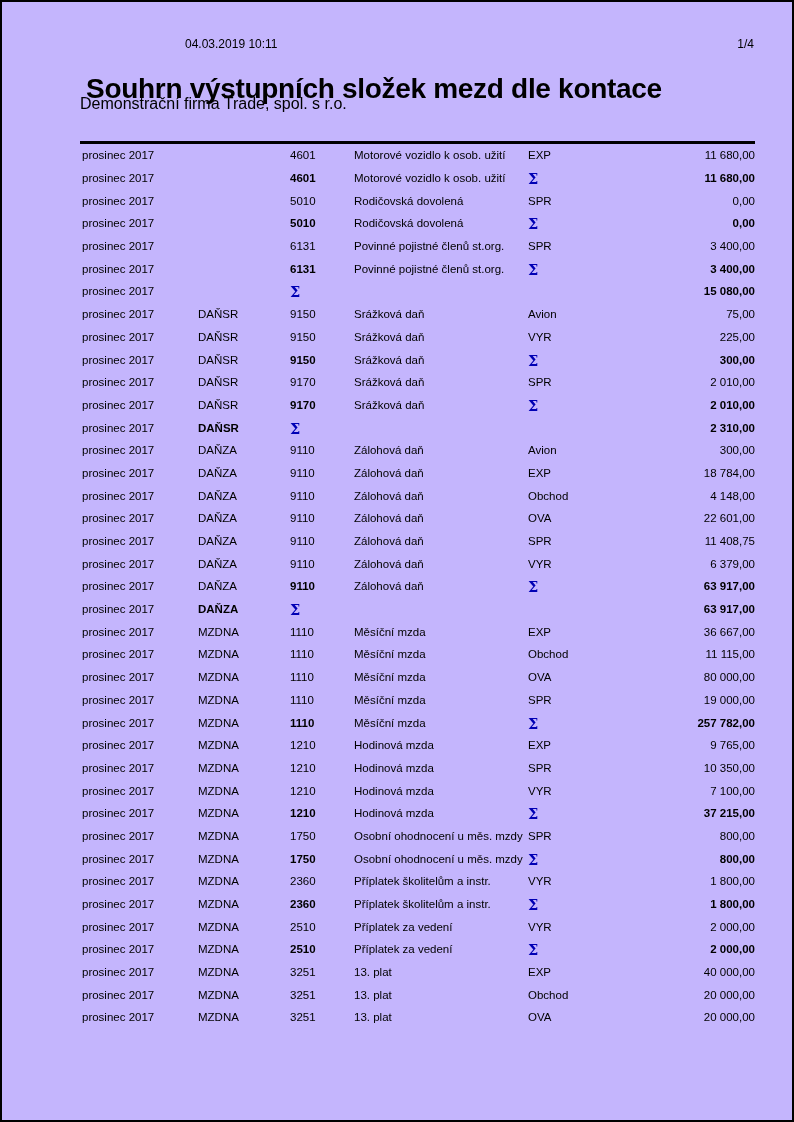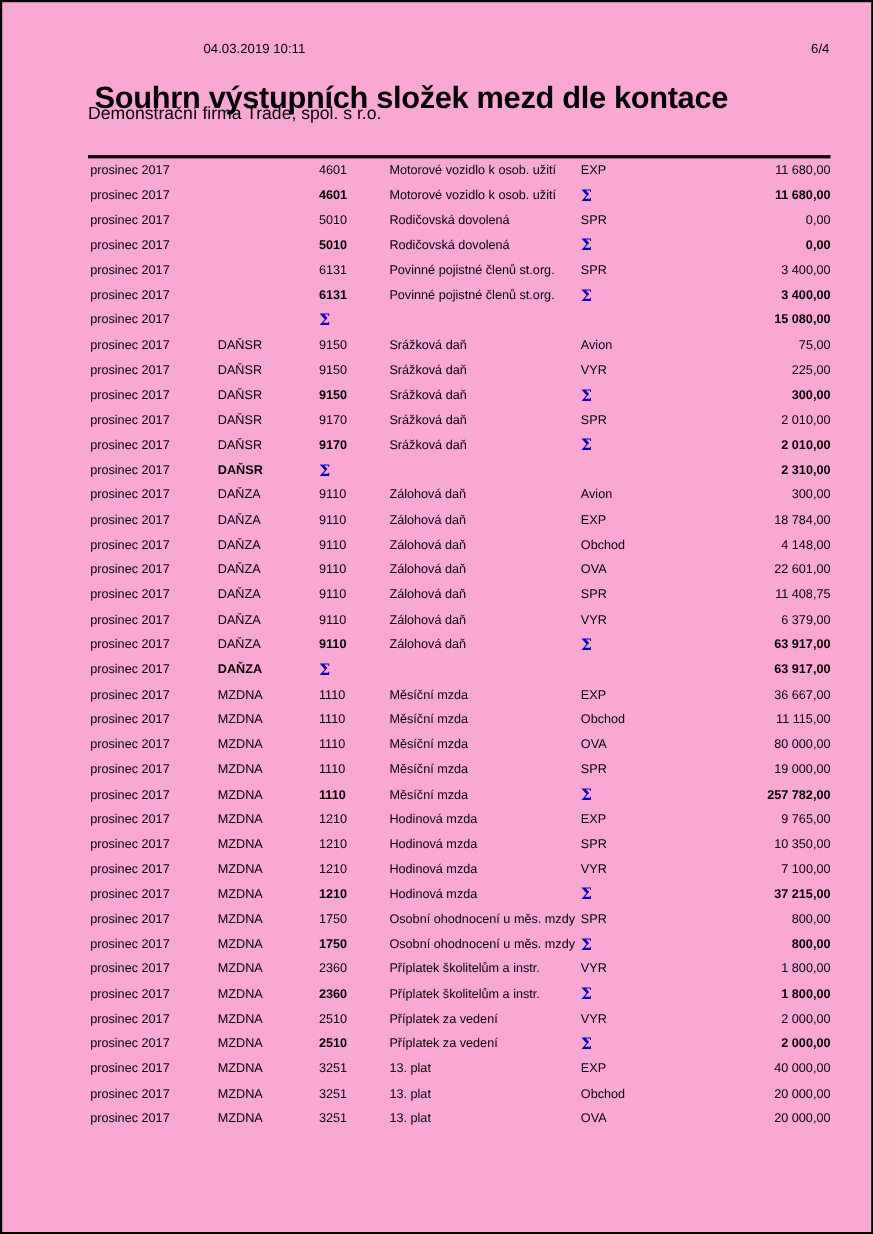--- a/index.html
+++ b/index.html
@@ -1,19 +1,19 @@
 <!DOCTYPE html>
 <html style="--sigma: #0000B4;"><head>
 <meta charset="utf-8">
 <style>
   html,body{margin:0;padding:0;background:#e8e8e8;}
   .page{
     position:relative;
     width:794px;height:1122px;
-    background:#f9a8d4;
+    background:#c4b5fd;
     border:2px solid #000;
     box-sizing:border-box;
     font-family:"Liberation Sans","DejaVu Sans",sans-serif;
     color:#000;
     overflow:hidden;
   }
   .hdr-date{position:absolute;left:183px;top:35px;font-size:12px;white-space:nowrap;}
   .hdr-page{position:absolute;right:38px;top:35px;font-size:12px;white-space:nowrap;}
   .hdr-company{position:absolute;left:78px;top:50px;font-size:16px;white-space:nowrap;margin-top:43px;}
   .report-title{
@@ -55,21 +55,21 @@
     font-weight:700;
     font-size:14.5px;
   }
 </style>
 </head>
 <body>
 
 <div class="page">
 
   <div class="hdr-date">04.03.2019 10:11</div>
-  <div class="hdr-page">6/4</div>
+  <div class="hdr-page">1/4</div>
   <div class="hdr-company">Demonstrační firma Trade, spol. s r.o.</div>
 
   <div class="report-title">Souhrn výstupních složek mezd dle kontace</div>
 
 
   <div class="head-rule"></div>
 
   <div class="rows" id="rows">
       <div class="row type-detail">
         <span class="cell c-obdobi">prosinec 2017</span>

